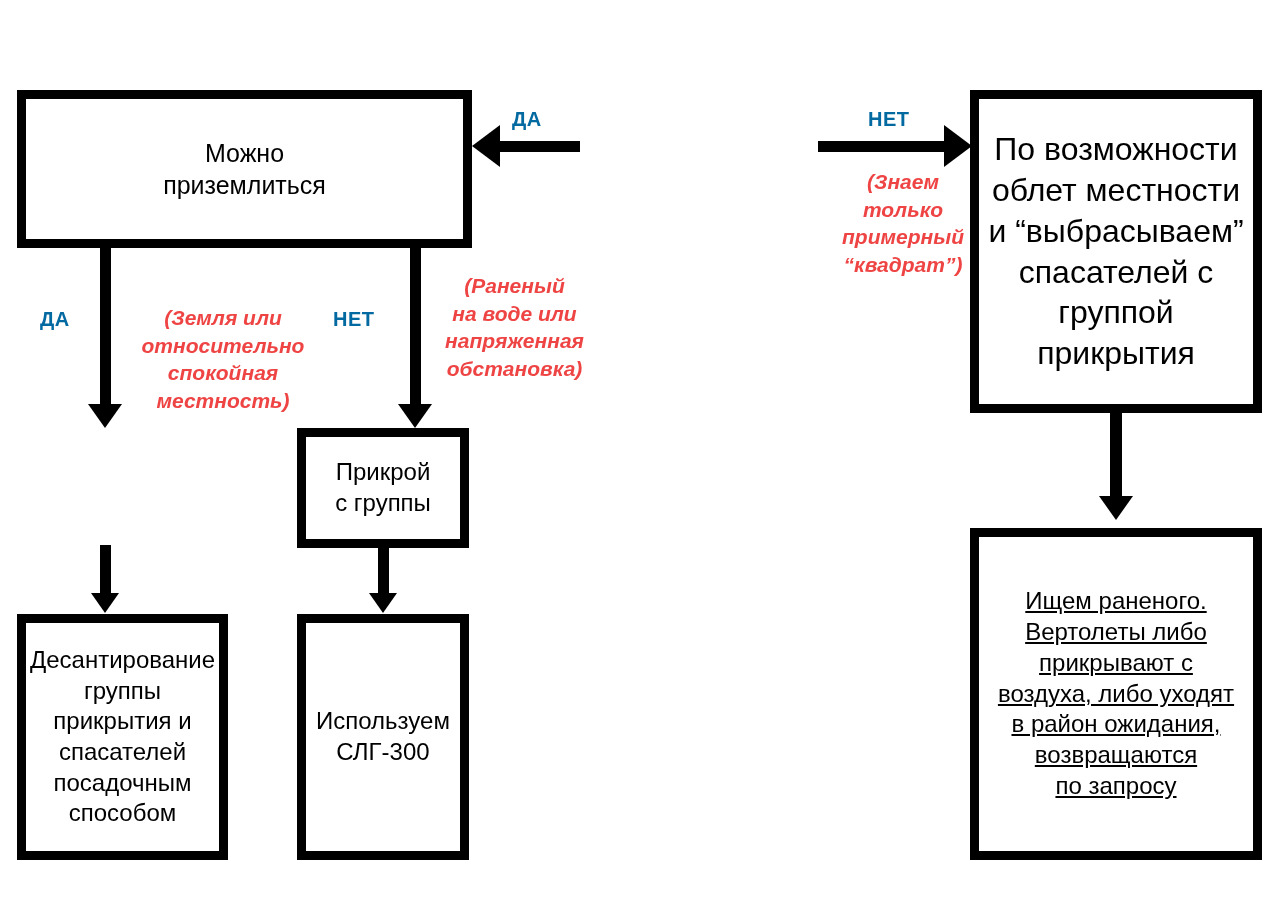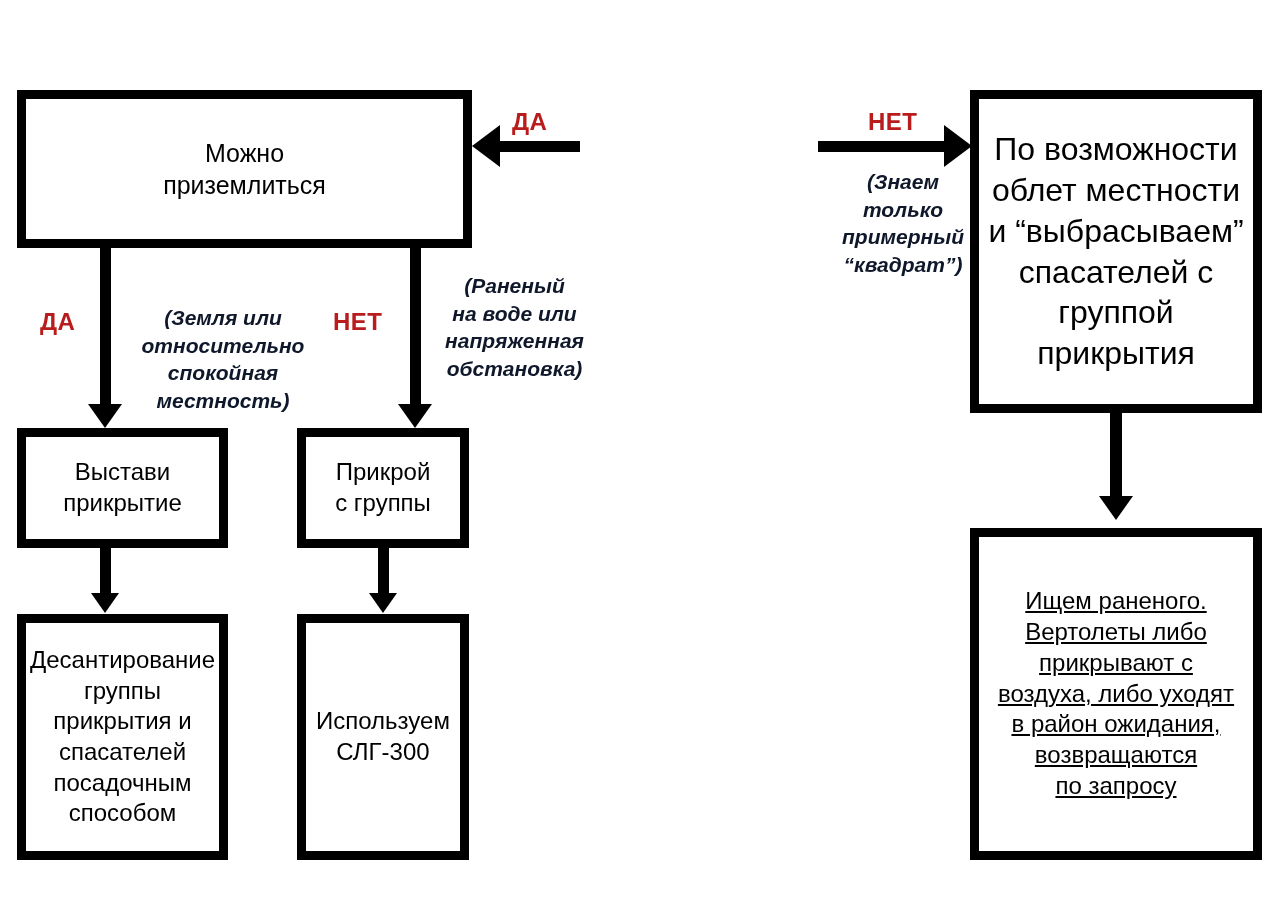--- a/index.html
+++ b/index.html
@@ -79,30 +79,30 @@
     width: 0; height: 0;
     border-top: 21px solid transparent;
     border-bottom: 21px solid transparent;
     border-left: 28px solid #000000;
     z-index: 2;
   }
 
   
   .edge-label {
     position: absolute;
-    color: #b91c1c;
+    color: #0369a1;
     font-weight: bold;
-    font-size: 24px;
+    font-size: 20px;
     letter-spacing: 0.5px;
     white-space: nowrap;
     z-index: 4;
   }
   .edge-note {
     position: absolute;
-    color: #0f172a;
+    color: #ef4444;
     font-style: italic;
     font-weight: bold;
     font-size: 21px;
     line-height: 1.32;
     text-align: center;
     white-space: pre-line;
     z-index: 4;
   }
 </style>
 </head>
@@ -117,24 +117,20 @@
 
 
   <div class="node" id="node-flyover">
     <span class="node-text">По возможности
 облет местности
 и “выбрасываем”
 спасателей с группой
 прикрытия</span>
   </div>
 
-  <div class="node" id="node-set-cover">
-    <span class="node-text">Выстави
-прикрытие</span>
-  </div>
 
   <div class="node" id="node-cover-air">
     <span class="node-text">Прикрой
 с группы</span>
   </div>
 
   <div class="node" id="node-landing-drop">
     <span class="node-text">Десантирование
 группы
 прикрытия и

